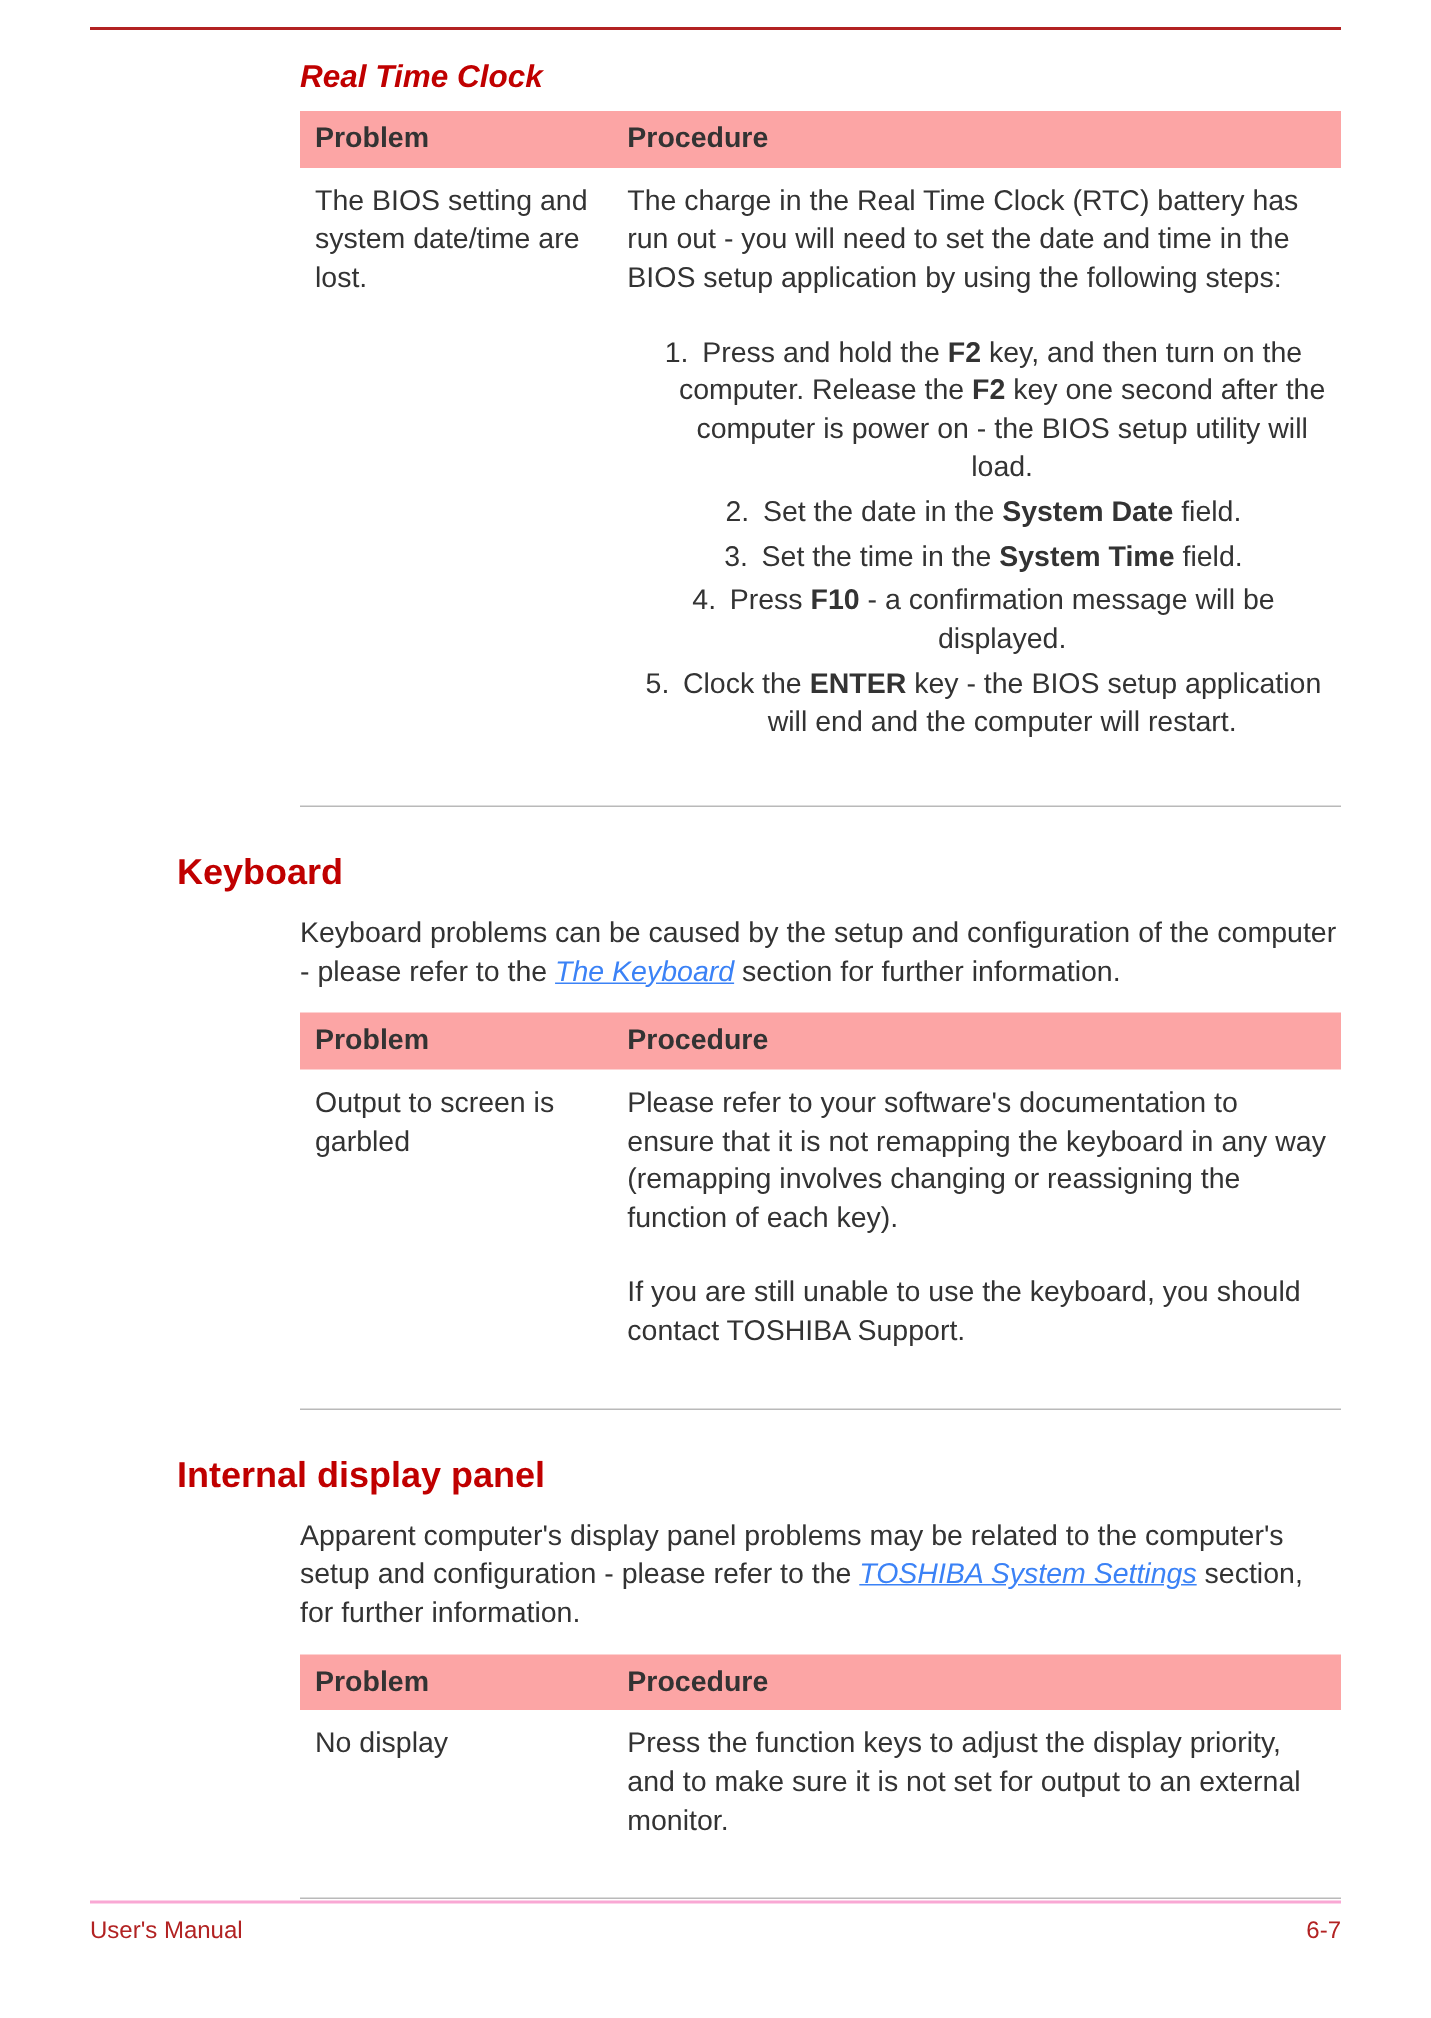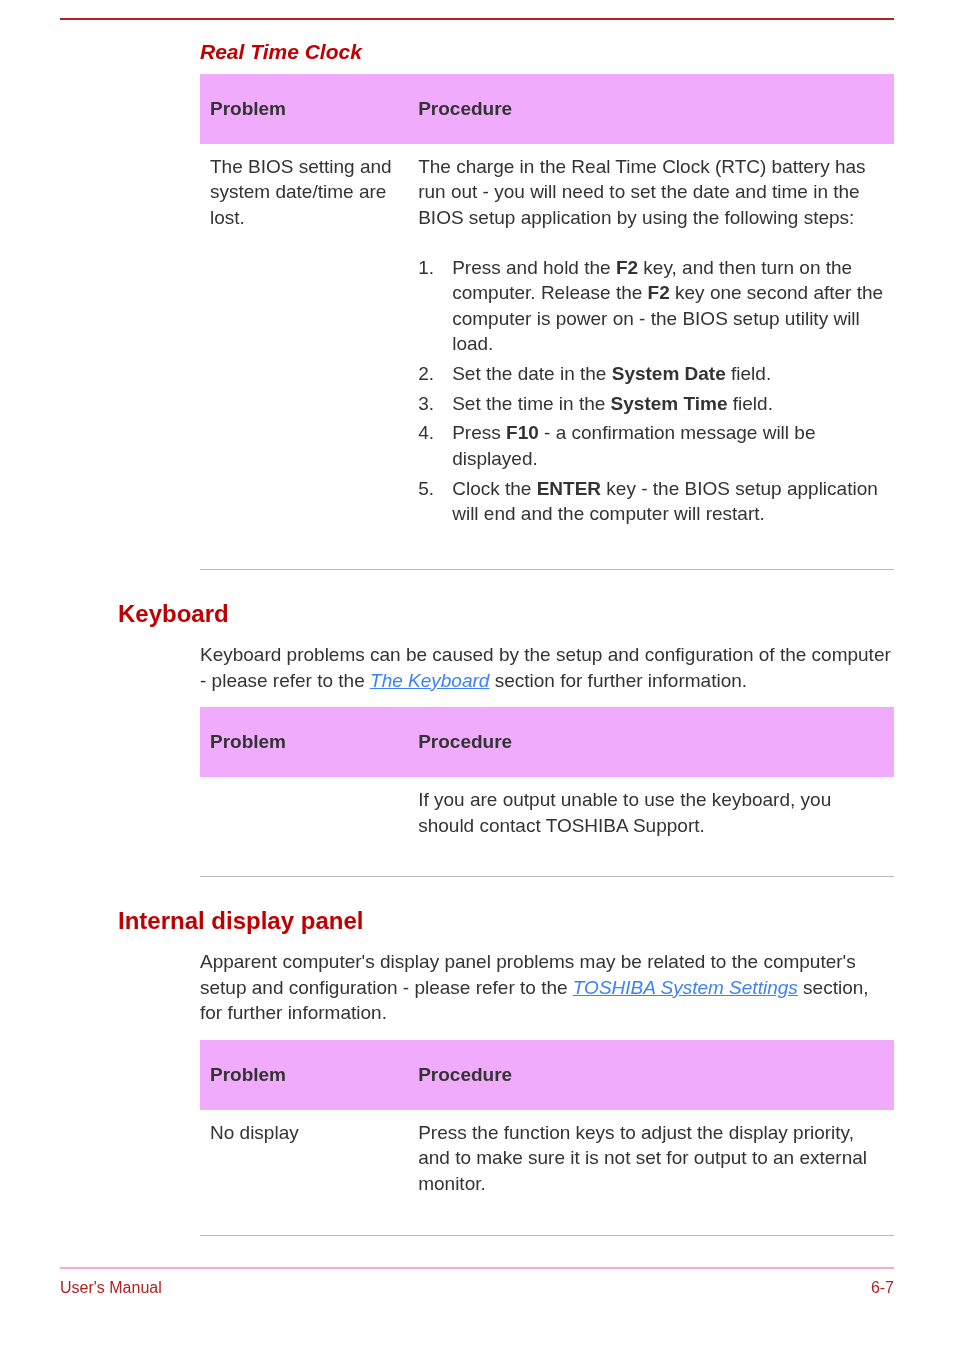--- a/index.html
+++ b/index.html
@@ -53,24 +53,24 @@
   }
   .link { color: #3b82f6; font-style: italic; }
   table.spec {
     width: 100%;
     border-collapse: collapse;
     font-size: 19px;
     line-height: 1.35;
     color: #333;
   }
   table.spec thead th {
-    background: #f0abfc;
+    background: #fca5a5;
     text-align: left;
     font-weight: 700;
-    padding: 22px 10px;
+    padding: 6px 10px;
   }
   table.spec td {
     vertical-align: top;
     padding: 10px 10px 14px 10px;
   }
   .col-problem { width: 30%; }
   .col-procedure { width: 70%; }
   .cell-rule td {
     border-bottom: 1px solid #b9b9b9;
     padding: 0;
@@ -80,20 +80,21 @@
     list-style: none;
     margin: 0;
     padding: 0;
     counter-reset: step;
   }
   ol.steps > li {
     counter-increment: step;
     padding-left: 34px;
     text-indent: -34px;
     margin: 0 0 4px 0;
+    text-align: center;
   }
   ol.steps > li::before {
     content: counter(step) ".";
     display: inline-block;
     width: 34px;
     text-indent: 0;
   }
   .bold { font-weight: 700; }
   .footer {
     border-top: 2px solid #f9a8d4;
@@ -154,22 +155,26 @@
 
       <table class="spec">
         <thead>
           <tr>
             <th class="col-problem">Problem</th>
             <th class="col-procedure">Procedure</th>
           </tr>
         </thead>
         <tbody>
           <tr>
+            <td>Output to screen is garbled</td>
+            <td>Please refer to your software's documentation to ensure that it is not remapping the keyboard in any way (remapping involves changing or reassigning the function of each key).</td>
+          </tr>
+          <tr>
             <td></td>
-            <td>If you are output unable to use the keyboard, you should contact TOSHIBA Support.</td>
+            <td>If you are still unable to use the keyboard, you should contact TOSHIBA Support.</td>
           </tr>
           <tr class="cell-rule">
               <td colspan="2"></td>
             </tr>
         </tbody>
       </table>
     </div>
 
     <h2 class="section" style="margin-left:58px;">Internal display panel</h2>
     <div class="indent-block">

